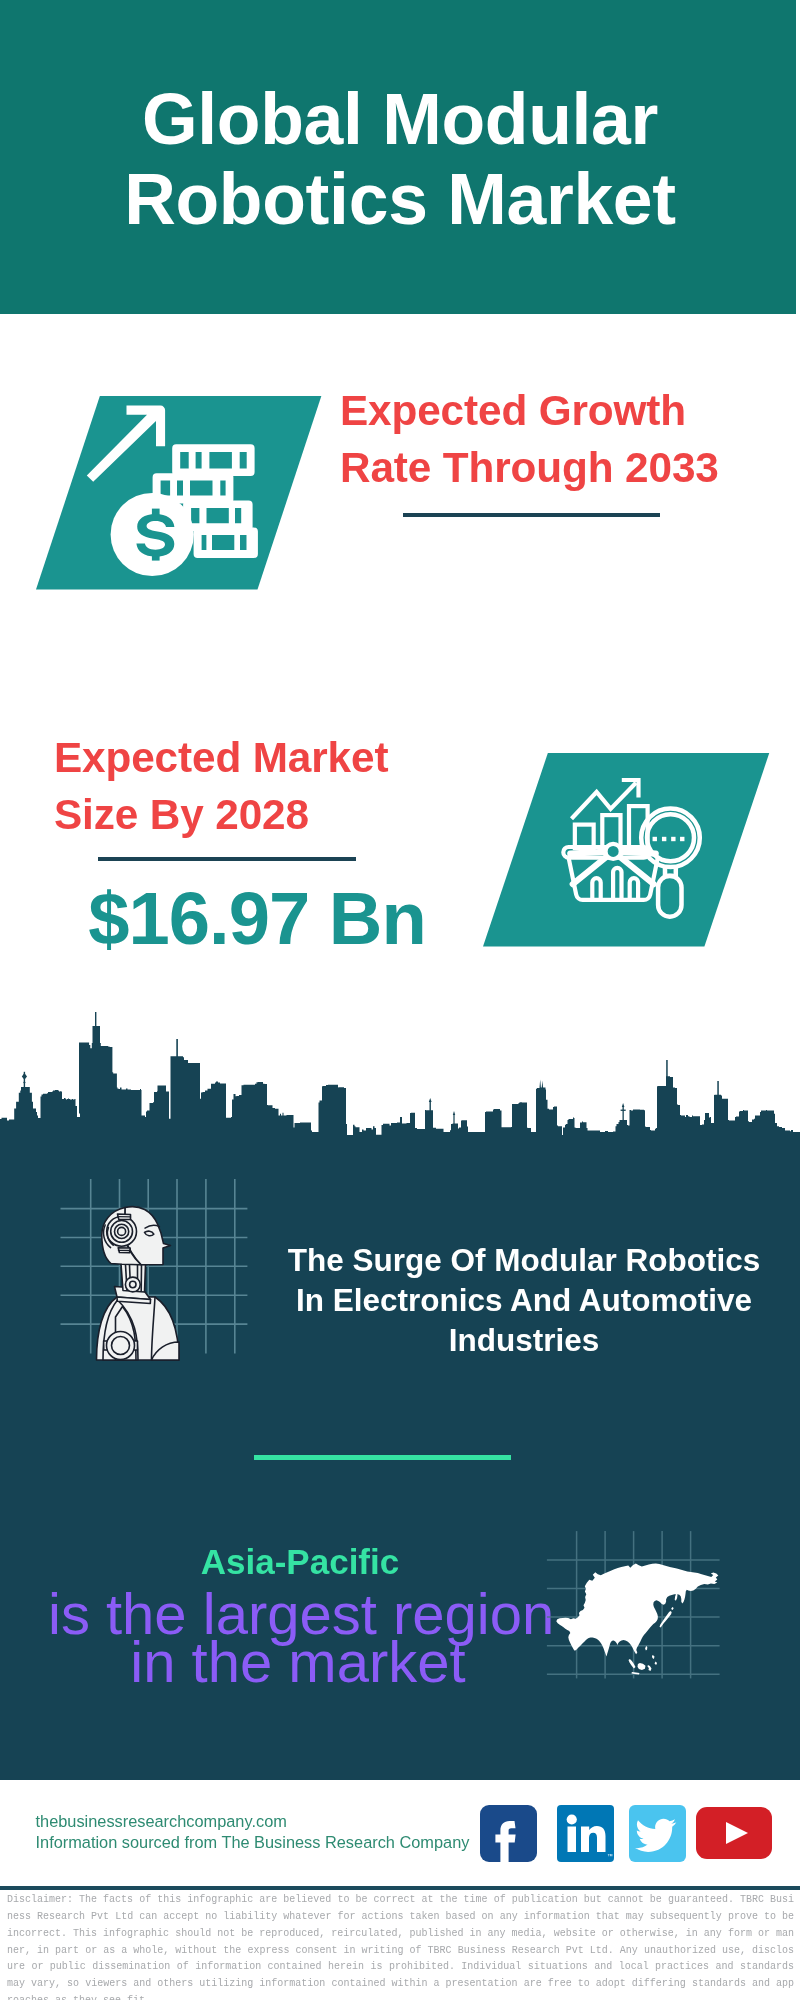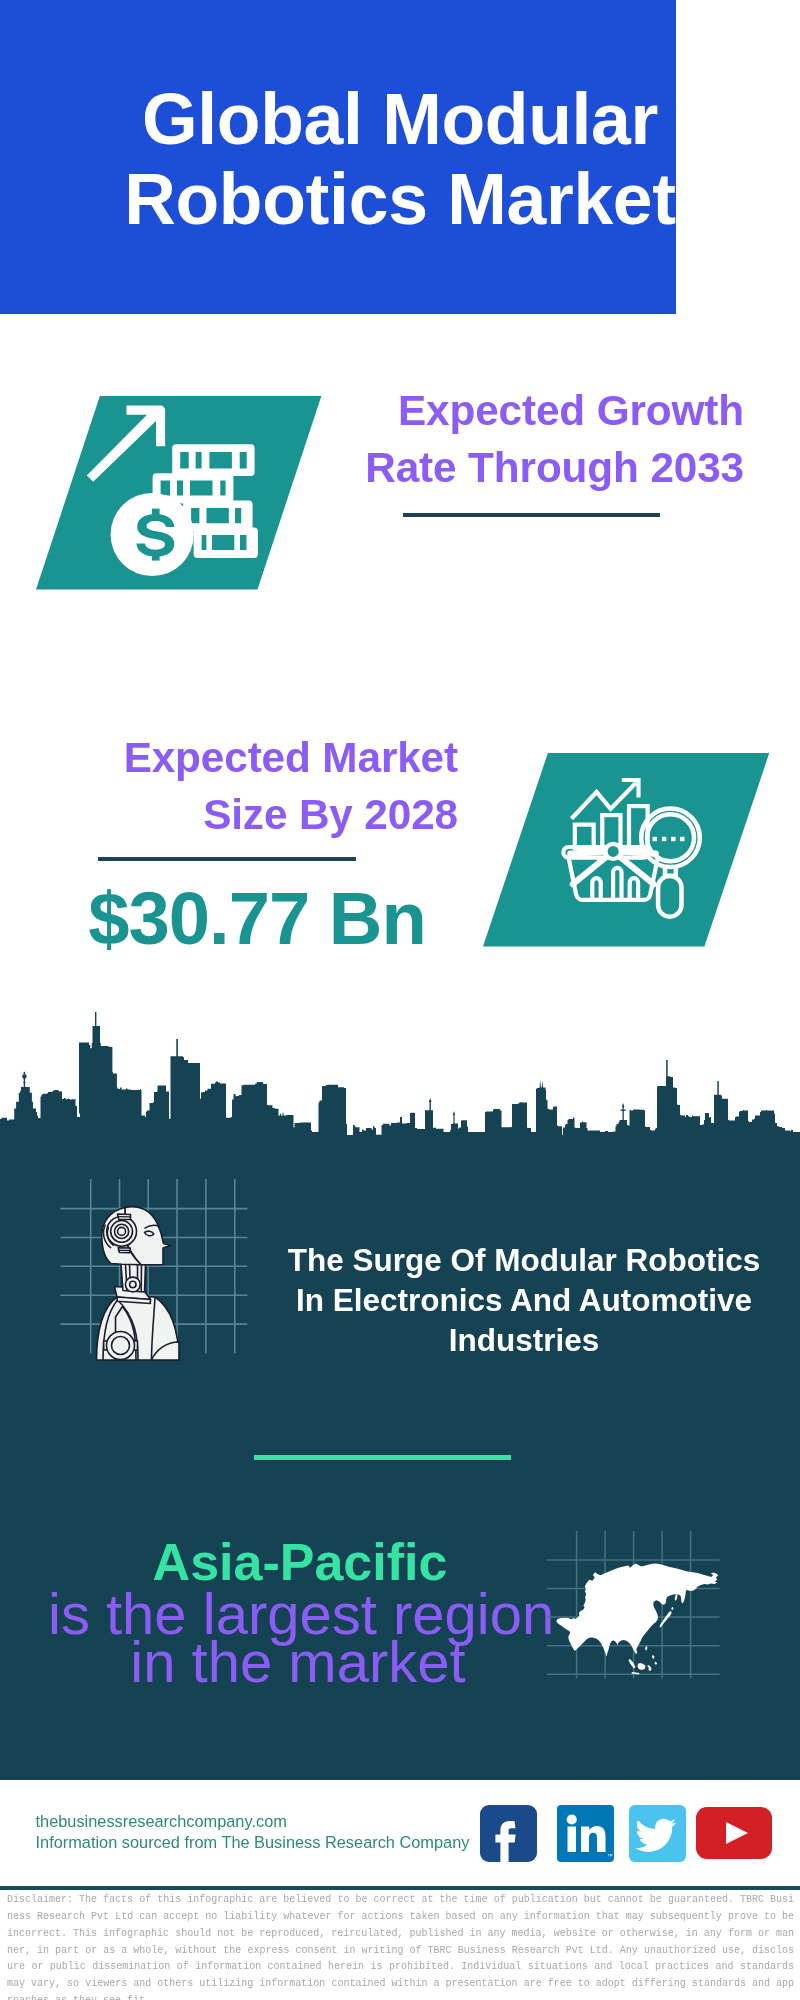--- a/index.html
+++ b/index.html
@@ -1,44 +1,44 @@
 <!DOCTYPE html>
 <html><head>
 <meta charset="utf-8">
 <style>
   html,body{margin:0;padding:0;}
   body{width:800px;height:2000px;background:#ffffff;
        font-family:"Liberation Sans",sans-serif;overflow:hidden;}
   .page{position:relative;width:800px;height:2000px;overflow:hidden;background:#fff;}
 
   
-  .header{position:absolute;left:0;top:0;width:676px;height:314px;background:#1d4ed8;}
+  .header{position:absolute;left:0;top:0;width:796px;height:314px;background:#0f766e;}
   .header-title{position:absolute;left:0;top:79px;width:800px;text-align:center;
       color:#ffffff;font-size:71.5px;font-weight:700;line-height:80px;letter-spacing:-0.3px;}
 
   .para{position:absolute;}
   .para svg{display:block;}
 
-  .stat-label{position:absolute;color:#8b5cf6;font-size:42.3px;font-weight:700;
-      line-height:57.1px;text-align:right;letter-spacing:-0.12px;}
+  .stat-label{position:absolute;color:#ef4444;font-size:42.3px;font-weight:700;
+      line-height:57.1px;text-align:left;letter-spacing:-0.12px;}
   .stat-rule{position:absolute;height:4px;background:#1b4354;}
   .stat-value{position:absolute;color:#1a9490;font-size:92px;font-weight:700;
       line-height:92px;text-align:center;letter-spacing:-1px;}
 
   
   .skyline{position:absolute;left:0;top:1000px;width:800px;height:790px;}
   .skyline svg{display:block;}
 
   .drv-title{position:absolute;color:#35e3a3;font-size:32px;font-weight:700;
       line-height:40px;text-align:center;}
   .drv-body{position:absolute;color:#ffffff;font-size:26px;font-weight:700;
       line-height:40px;text-align:center;white-space:nowrap;}
   .divider{position:absolute;height:4px;background:#35e3a3;}
 
-  .reg-title{position:absolute;color:#35e3a3;font-size:52px;font-weight:700;
+  .reg-title{position:absolute;color:#35e3a3;font-size:35px;font-weight:700;
       line-height:44px;text-align:center;}
   .reg-body{position:absolute;color:#8b5cf6;font-size:58px;font-weight:400;
       line-height:48.6px;text-align:center;white-space:nowrap;}
   .footer-rule{position:absolute;left:0;top:1886.2px;width:800px;height:3.4px;background:#1b4a5c;}
   .social{position:absolute;}
   .disclaimer{position:absolute;color:#a7a9ac;font-size:10px;line-height:16.85px;letter-spacing:0px;
       text-align:justify;word-break:break-all;font-family:Liberation Mono, monospace;}
 
   
   .footer-src{position:absolute;left:35.5px;top:1811px;color:#2e8b72;
@@ -139,21 +139,21 @@
     <div>Expected Growth</div>
     <div>Rate Through 2033</div>
   </div>
   <div class="stat-rule" id="s1r"></div>
 
   <div class="stat-label" id="s2l">
     <div>Expected Market</div>
     <div>Size By 2028</div>
   </div>
   <div class="stat-rule" id="s2r"></div>
-  <div class="stat-value" id="s2v">$30.77 Bn</div>
+  <div class="stat-value" id="s2v">$16.97 Bn</div>
 
   <div class="para" id="para2">
     <svg width="300" height="200" viewBox="0 0 300 200">
       <polygon points="64.85,0 286.25,0 221.4,193.6 0,193.6" fill="#1a9490"></polygon>
       <g fill="none" stroke="#ffffff" stroke-width="4.2" stroke-linecap="butt" stroke-linejoin="miter">
         <polyline points="88.5,65.7 113.6,39.0 127.6,55.9 153.0,29.8"></polyline>
         <polyline points="138.8,27.0 155.5,27.0 155.5,44.5"></polyline>
         <rect x="91.85" y="71.6" width="18.8" height="23.4"></rect>
         <rect x="119.3" y="62.1" width="18.2" height="32.9"></rect>
         <rect x="146.0" y="53.1" width="18.6" height="41.9"></rect>

